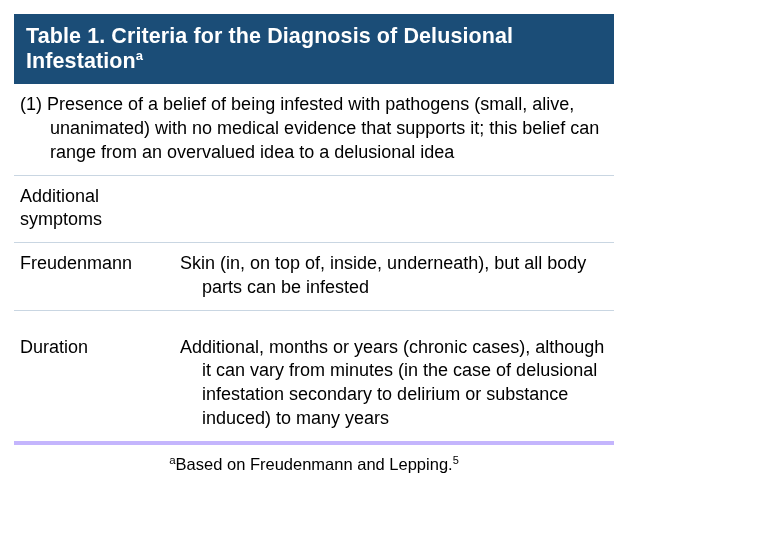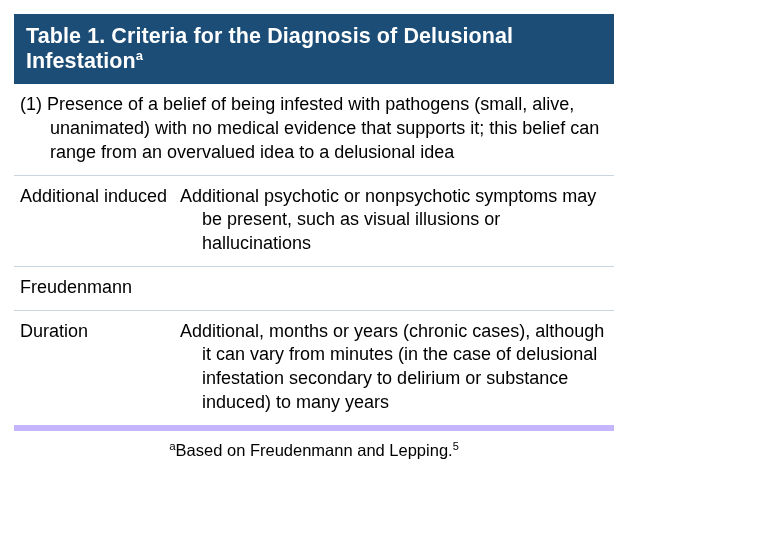--- a/index.html
+++ b/index.html
@@ -32,32 +32,33 @@
     margin-top: 14px;
     line-height: 1.15;
     letter-spacing: 0.1px;
   }
   .table-title sup {
     font-size: 13px;
     vertical-align: super;
     line-height: 0;
   }
   .rows {
-    border-bottom: 6px solid #c4b5fd;
+    border-bottom: 4px solid #c4b5fd;
   }
   .row {
     display: flex;
     align-items: flex-start;
     padding: 9px 6px 10px 6px;
     font-size: 18px;
     line-height: 1.32;
     border-bottom: 1px solid #c9d6e2;
   }
   .row:last-child {
     border-bottom: none;
+    margin-top: 16px;
   }
   .row.full {
     display: block;
   }
   .row .label {
     flex: 0 0 160px;
     padding-right: 10px;
     box-sizing: border-box;
   }
   .row .text {
@@ -97,26 +98,26 @@
   </div>
 
   <div class="rows">
 
     <div class="row full">
       <div class="text hang">(1) Presence of a belief of being infested with pathogens (small, alive, unanimated) with no medical evidence that supports it; this belief can range from an overvalued idea to a delusional idea</div>
     </div>
 
 
     <div class="row">
-      <div class="label">Additional induced</div>
-      <div class="text hang2">Additional psychotic or nonpsychotic symptoms may be present, such as visual illusions or hallucinations</div>
+      <div class="label">Additional symptoms</div>
     </div>
 
     <div class="row">
       <div class="label">Freudenmann</div>
+      <div class="text hang2">Skin (in, on top of, inside, underneath), but all body parts can be infested</div>
     </div>
 
     <div class="row">
       <div class="label">Duration</div>
       <div class="text hang2">Additional, months or years (chronic cases), although it can vary from minutes (in the case of delusional infestation secondary to delirium or substance induced) to many years</div>
     </div>
 
   </div>
 
   <div class="footnote">

